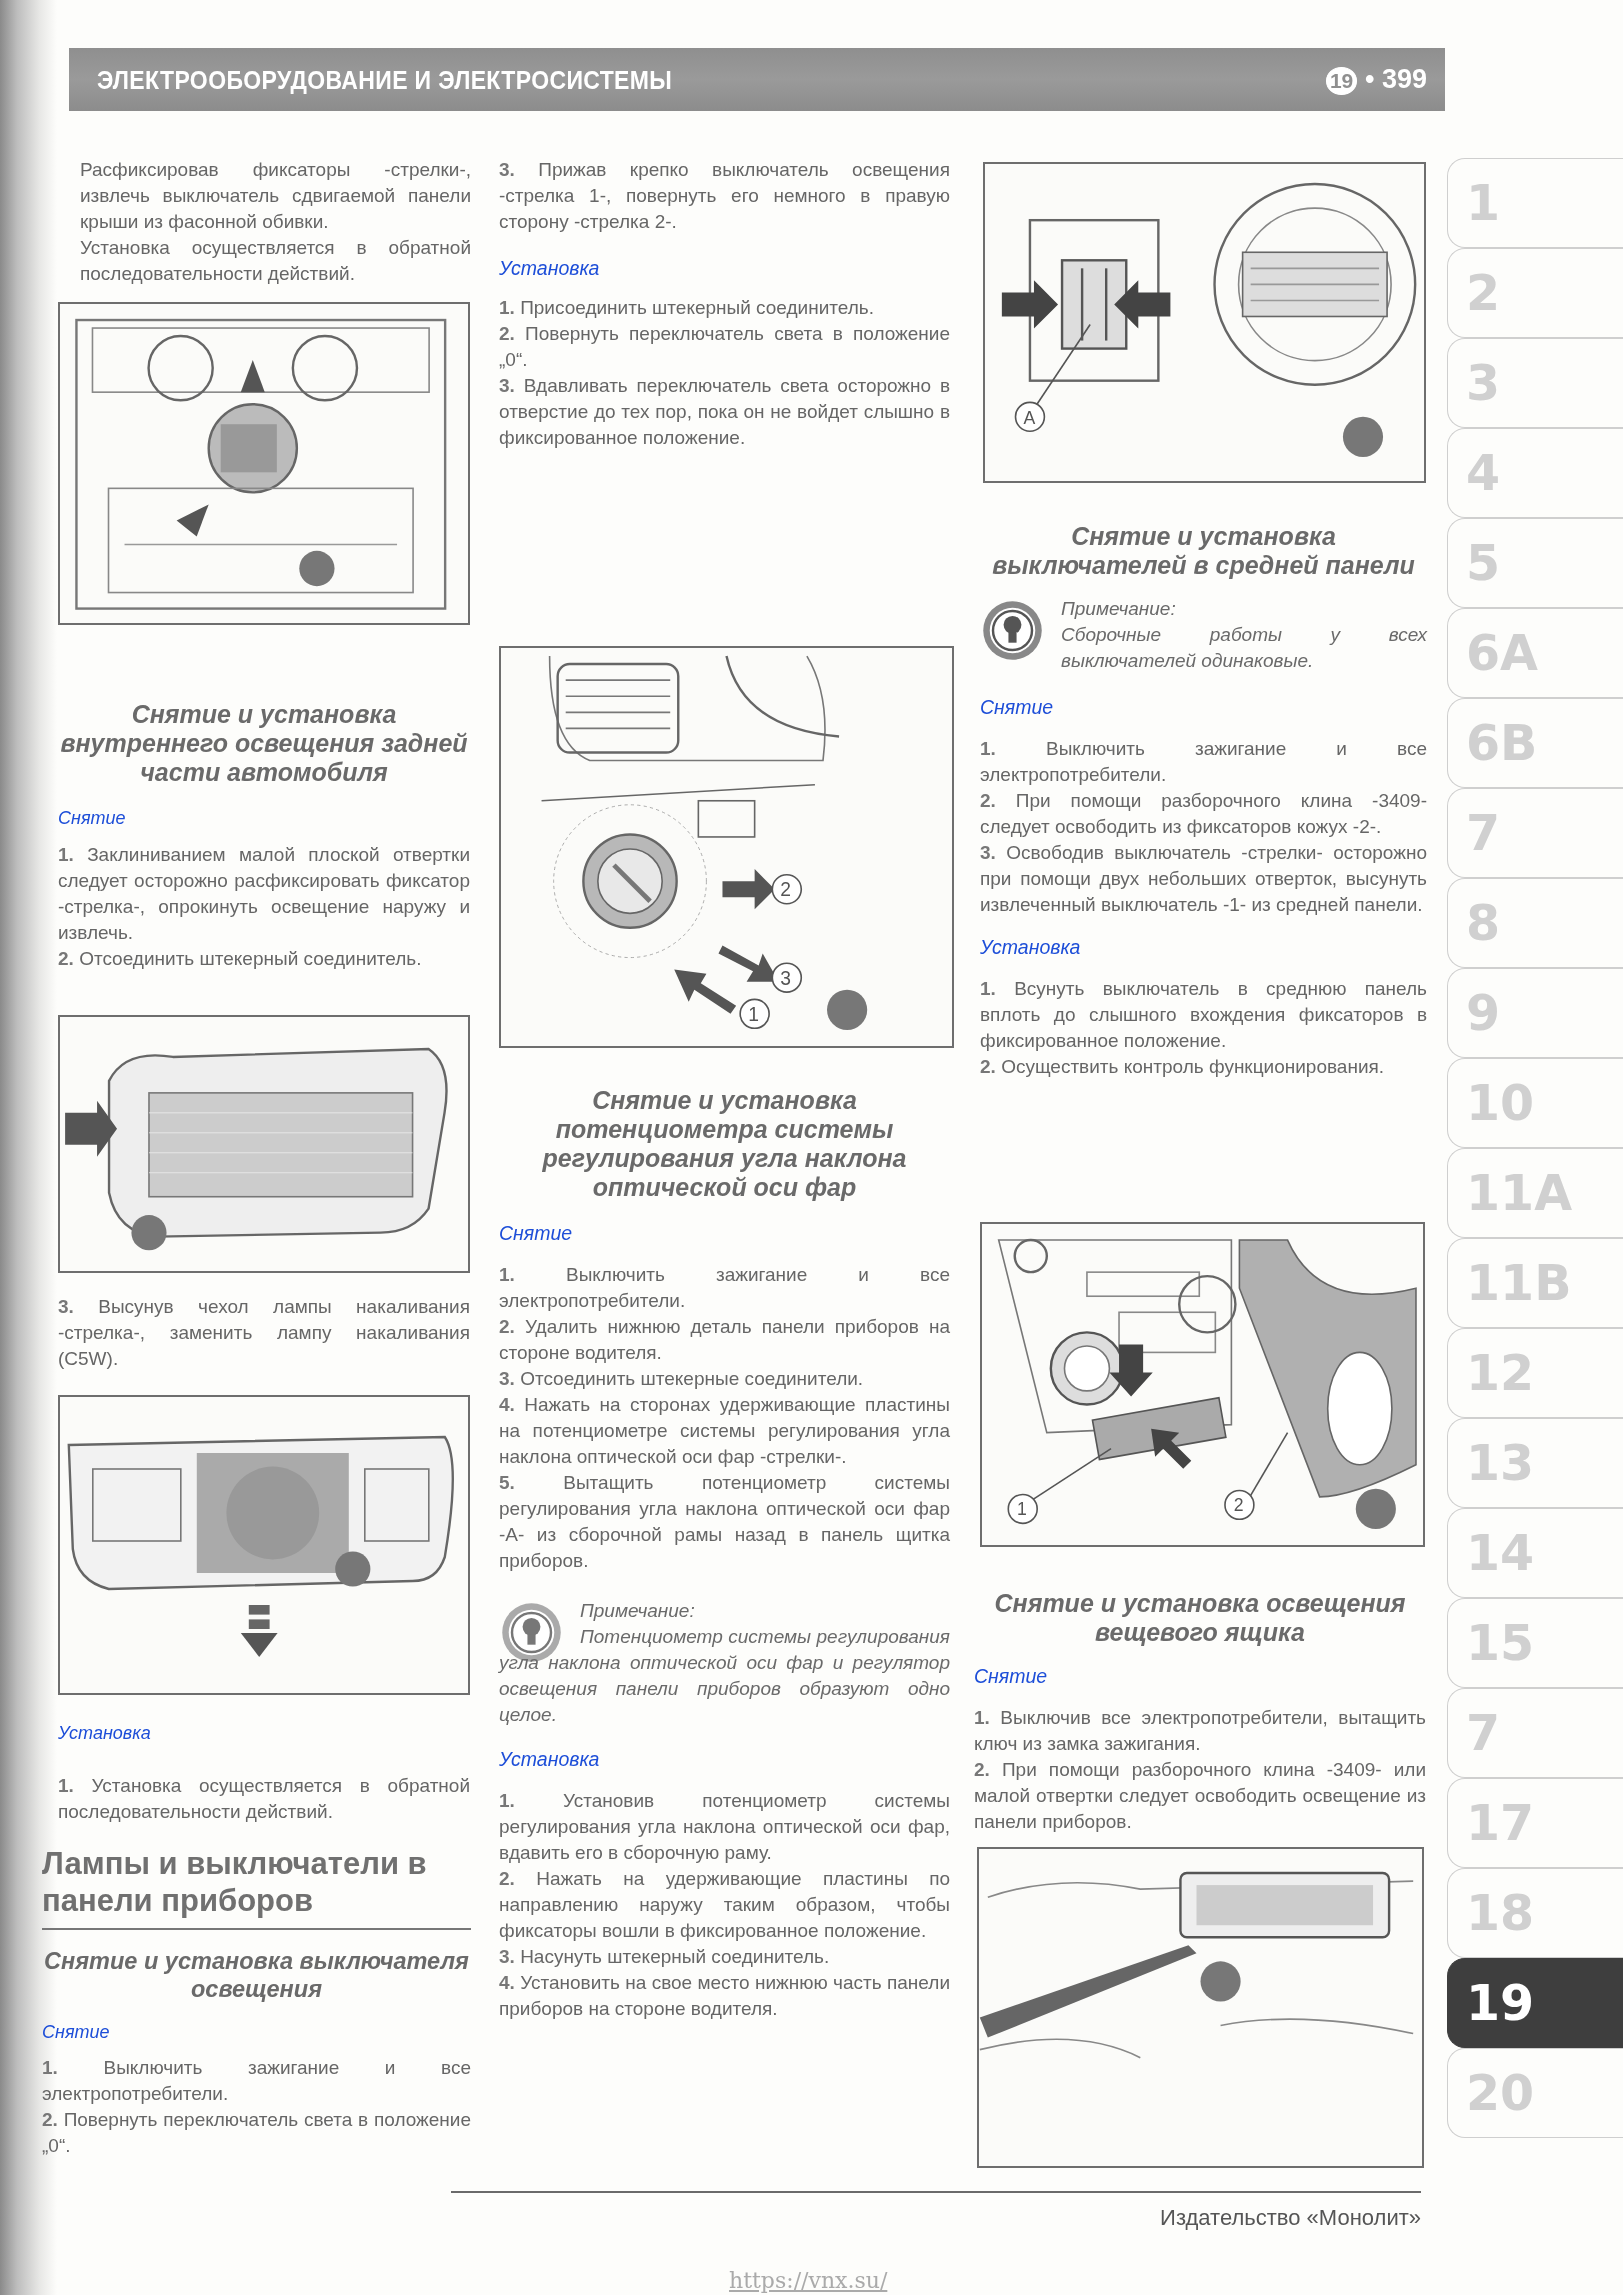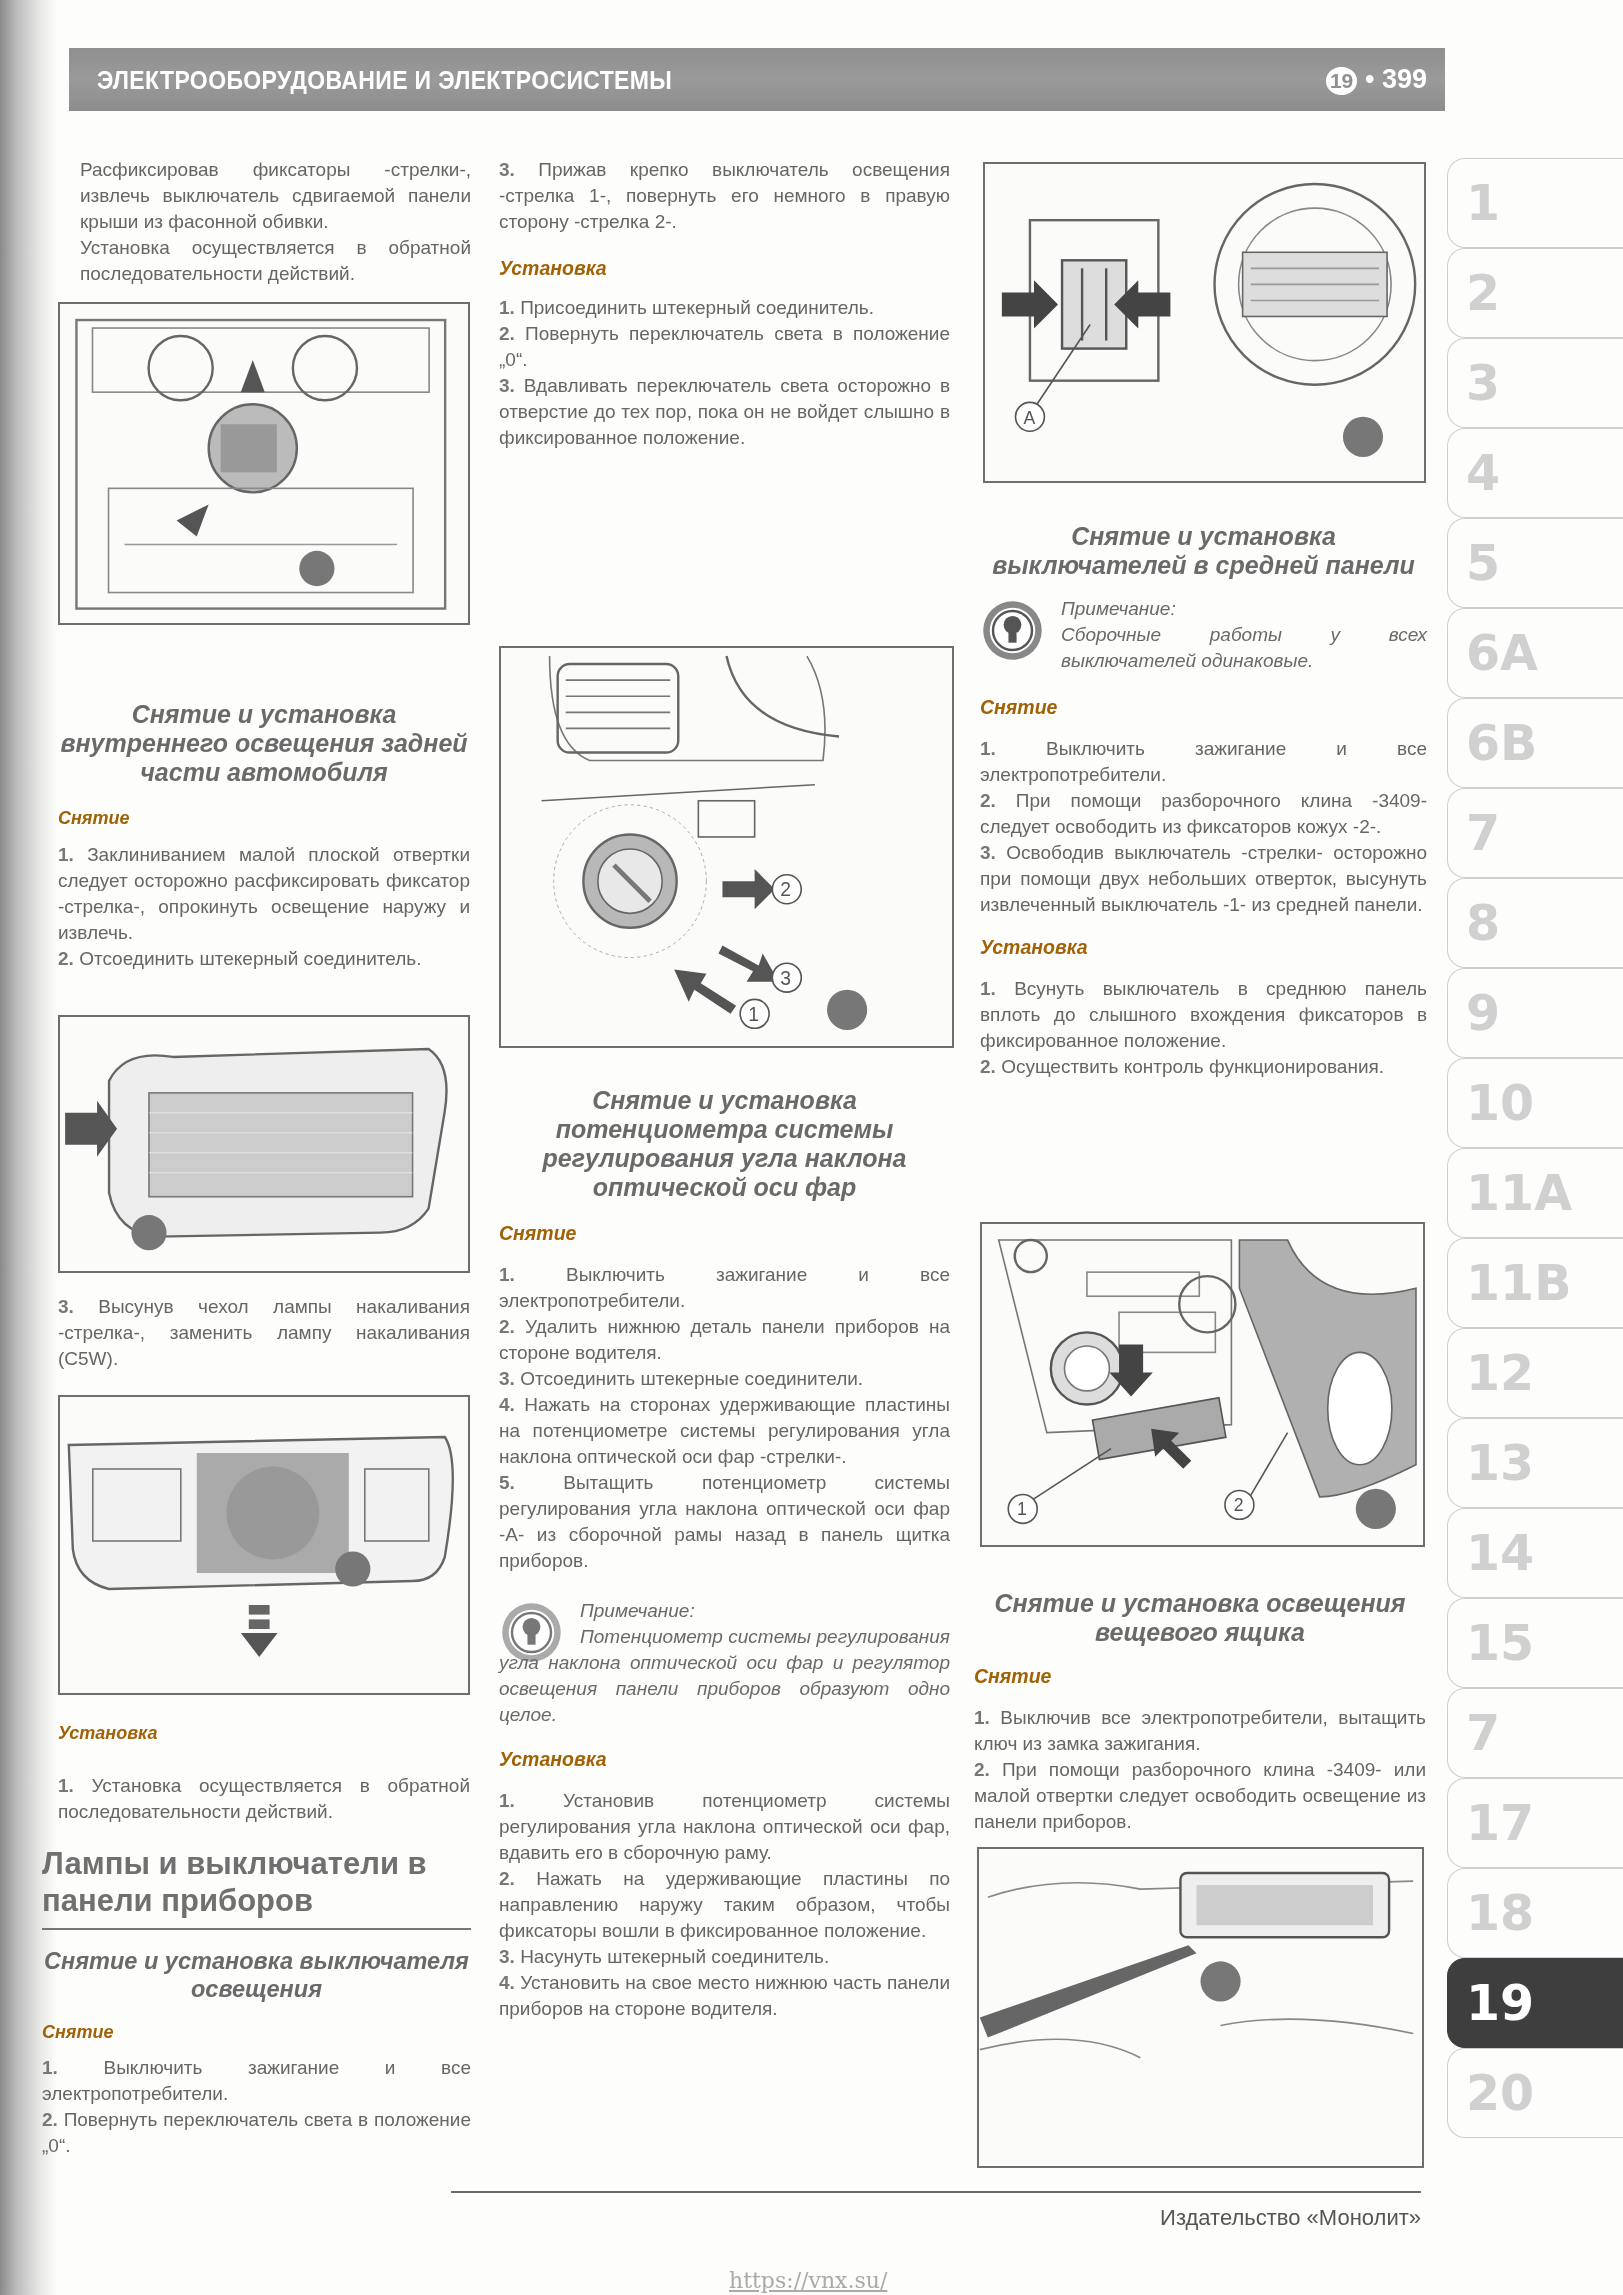--- a/index.html
+++ b/index.html
@@ -15,21 +15,21 @@
     background: linear-gradient(#8f8f8f, #9a9a9a 50%, #8c8c8c); margin-left: 20px; }
   .header-title { position: absolute; left: 28px; top: 18px; font-size: 25px; font-weight: bold;
     color: #fff; letter-spacing: 0.4px; transform: scaleX(0.92); transform-origin: left; }
   .header-page { position: absolute; right: 18px; top: 16px; font-size: 27px; font-weight: bold; color: #fff; }
   .header-page .ch { display: inline-block; border: 1.6px solid #fff; border-radius: 50%; padding: 0 3.2px; color: #8f8f8f; background:#fff; font-size: 21px; line-height: 26px; }
 
   .col { position: absolute; font-size: 19px; line-height: 26px; color: #666; text-align: justify; }
   .col p { margin: 0; }
   .col .num { font-weight: bold; color: #777; }
   .h-sec { font-weight: bold; font-style: italic; font-size: 25px; line-height: 29px; color: #6a6a6a; text-align: center; }
-  .h-sub { font-weight: bold; font-style: italic; font-size: 19.5px; color: #a16207; text-align: left; }
+  .h-sub { font-weight: normal; font-style: italic; font-size: 19.5px; color: #1d4ed8; text-align: left; }
   .h-big { font-weight: bold; font-size: 31px; line-height: 37px; color: #707070; text-align: left; border-bottom: 2.4px solid #777; padding-bottom: 9px; }
 
   .fig { position: absolute; border: 2.4px solid #6e6e6e; background: #fbfbf9; overflow: hidden; }
   .fig svg { width: 100%; height: 100%; display: block; }
 
   .note { position: relative; font-style: italic; color: #6a6a6a; }
   .note .bulb { position: absolute; left: 0; top: 1.6px; width: 65px; height: 65px; }
 
   
   .tabs { position: absolute; left: 1447px; top: 158px; width: 177px; }

